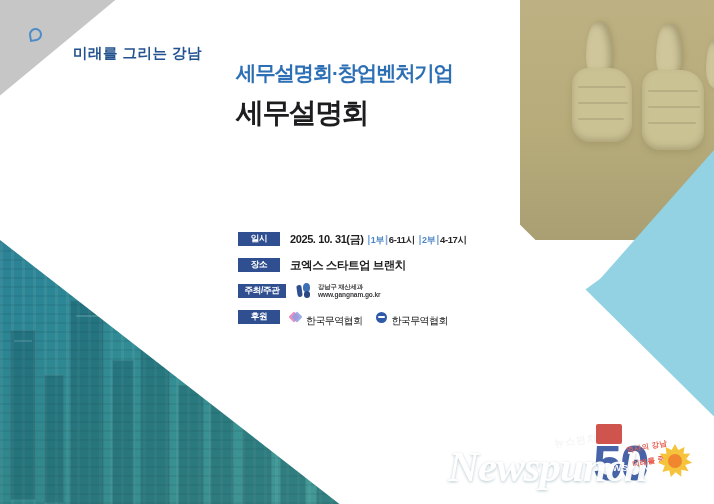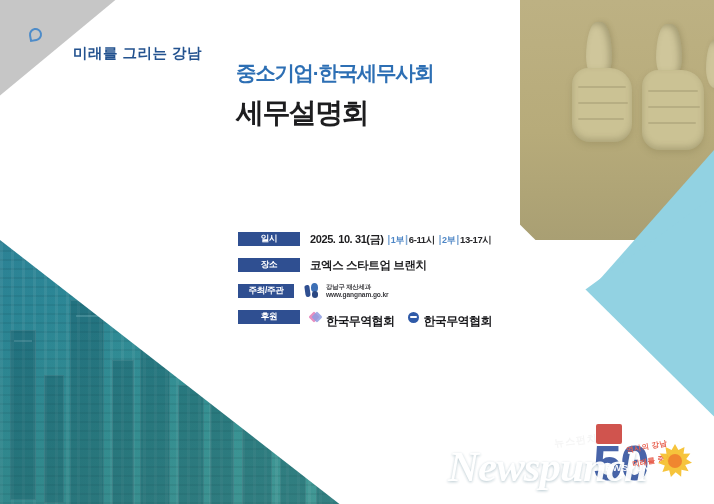--- a/index.html
+++ b/index.html
@@ -98,45 +98,45 @@
   }
   .title-black{
     color:#1d1d1f;font-size:28px;font-weight:700;letter-spacing:-1.6px;
     line-height:1.1;margin:14px 0 0 0;white-space:nowrap;
   }
 
   
   .info{position:absolute;left:238px;top:228px;width:310px;}
   .row{display:flex;align-items:center;height:22px;margin-bottom:4px;}
   .badge{
-    width:62px;height:14.5px;background:#2f4f91;color:#fff;
+    width:42px;height:14.5px;background:#2f4f91;color:#fff;
     font-size:8.6px;font-weight:700;letter-spacing:-.4px;
     display:flex;align-items:center;justify-content:center;flex:0 0 auto;
   }
-  .badge.wide{width:56px;}
+  .badge.wide{width:48px;}
   .rowval{margin-left:10px;font-size:11px;color:#1c1c1e;font-weight:700;letter-spacing:-.4px;white-space:nowrap;}
   .rowval .sep{color:#7fa8d4;font-weight:700;margin:0 1px;}
   .rowval .part{color:#4d86c6;font-weight:700;font-size:9px;}
   .rowval .tm{font-size:9.5px;font-weight:700;color:#27272a;}
-  .rowval.venue{font-size:11.5px;}
+  .rowval.venue{font-size:11.5px;font-family:Liberation Serif, serif;}
 
   
   .host{display:flex;align-items:center;margin-left:10px;}
   .host-mark{position:relative;width:17px;height:16px;margin-right:5px;flex:0 0 auto;}
   .host-mark .m1{position:absolute;left:1px;top:2px;width:5px;height:12px;background:#2f4f91;border-radius:3px 3px 4px 4px;transform:rotate(-8deg);}
   .host-mark .m2{position:absolute;left:7px;top:0;width:7px;height:9px;background:#3d6fb5;border-radius:50% 50% 45% 45%;}
   .host-mark .m3{position:absolute;left:8px;top:8px;width:6px;height:7px;background:#2a4782;border-radius:3px;}
   .host-txt{line-height:1.22;}
   .host-txt .l1{font-size:6.4px;color:#3b3b3f;font-weight:700;letter-spacing:-.2px;}
   .host-txt .l2{font-size:6.6px;color:#3b3b3f;font-weight:700;letter-spacing:-.1px;}
 
   
   .spons{display:flex;align-items:center;margin-left:10px;gap:14px;}
   .sp{display:flex;align-items:center;gap:4px;}
-  .sp-name{font-size:12px;font-weight:700;color:#17171a;letter-spacing:-.6px;white-space:nowrap;margin-top:8px;}
+  .sp-name{font-size:10px;font-weight:400;color:#17171a;letter-spacing:-.6px;white-space:nowrap;margin-top:8px;}
   .kita-mark{width:12px;height:12px;position:relative;flex:0 0 auto;}
   .kita-mark i{position:absolute;width:8px;height:8px;display:block;transform:rotate(45deg);border-radius:1.5px;}
   .kita-mark .k1{left:0;top:2px;background:#e98fc0;}
   .kita-mark .k2{left:3px;top:2px;background:#8f9ee0;opacity:.85;}
   .kacpta-mark{width:11px;height:11px;border-radius:50%;background:#2f5aa8;position:relative;flex:0 0 auto;}
   .kacpta-mark::before{content:"";position:absolute;left:2px;top:4.2px;width:7px;height:2.6px;background:#fff;border-radius:2px;}
 
   
   .wm{position:absolute;left:446px;top:420px;width:268px;height:84px;}
   .wm .news{
@@ -223,32 +223,32 @@
   <div class="panel br-blue"></div>
 
   <div class="panel white-core"></div>
 
   <div class="gn-logo">
     <div class="gn-dot"></div>
     <div class="gn-l2">미래를 그리는 강남</div>
   </div>
 
   <div class="content">
-    <div class="title-blue">중소기업·한국세무사회</div>
+    <div class="title-blue">세무설명회·창업벤처기업</div>
     <div class="title-black">세무설명회</div>
   </div>
 
   <div class="info">
 
     <div class="row">
       <div class="badge">일시</div>
       <div class="rowval">
         <span>2025. 10. 31(금)</span>
         <span class="sep">|</span><span class="part">1부</span><span class="sep">|</span><span class="tm">6-11시</span>
-        <span class="sep">|</span><span class="part">2부</span><span class="sep">|</span><span class="tm">13-17시</span>
+        <span class="sep">|</span><span class="part">2부</span><span class="sep">|</span><span class="tm">4-17시</span>
       </div>
     </div>
 
     <div class="row">
       <div class="badge">장소</div>
       <div class="rowval venue">코엑스 스타트업 브랜치</div>
     </div>
 
     <div class="row">
       <div class="badge wide">주최/주관</div>

